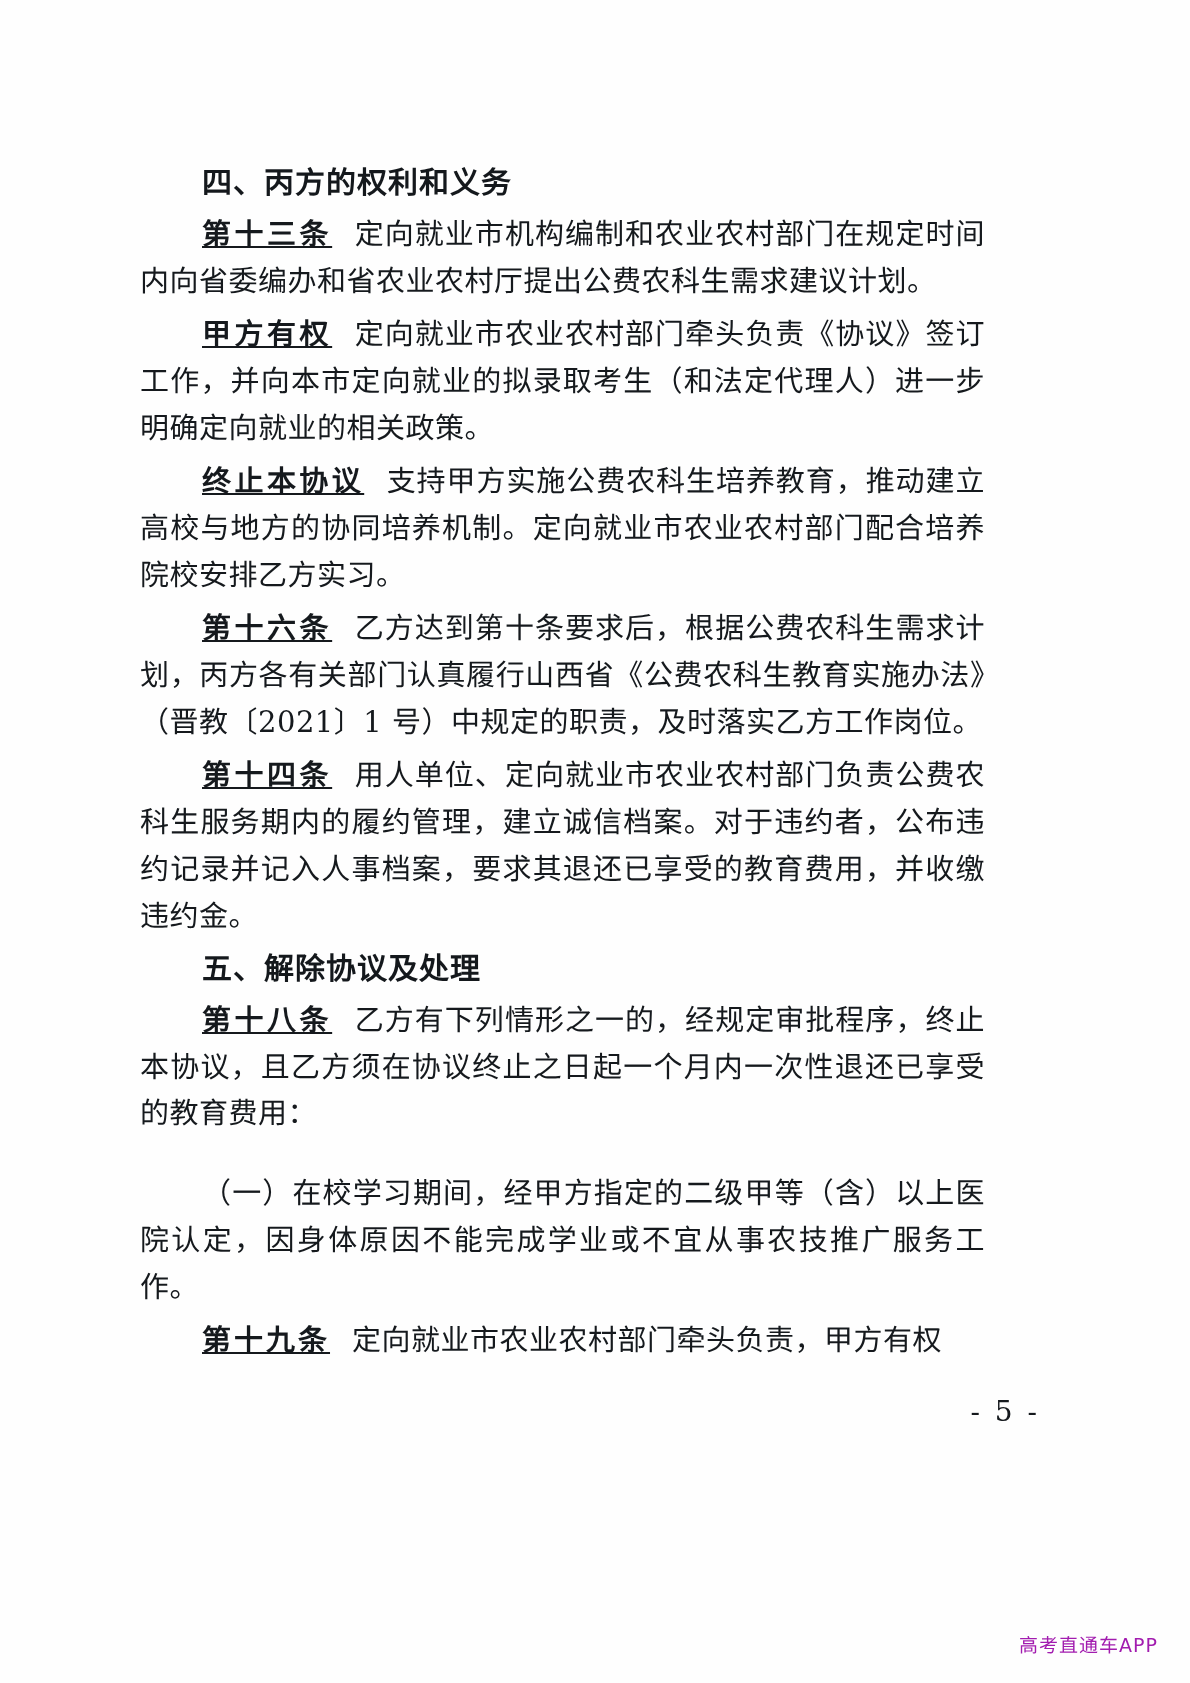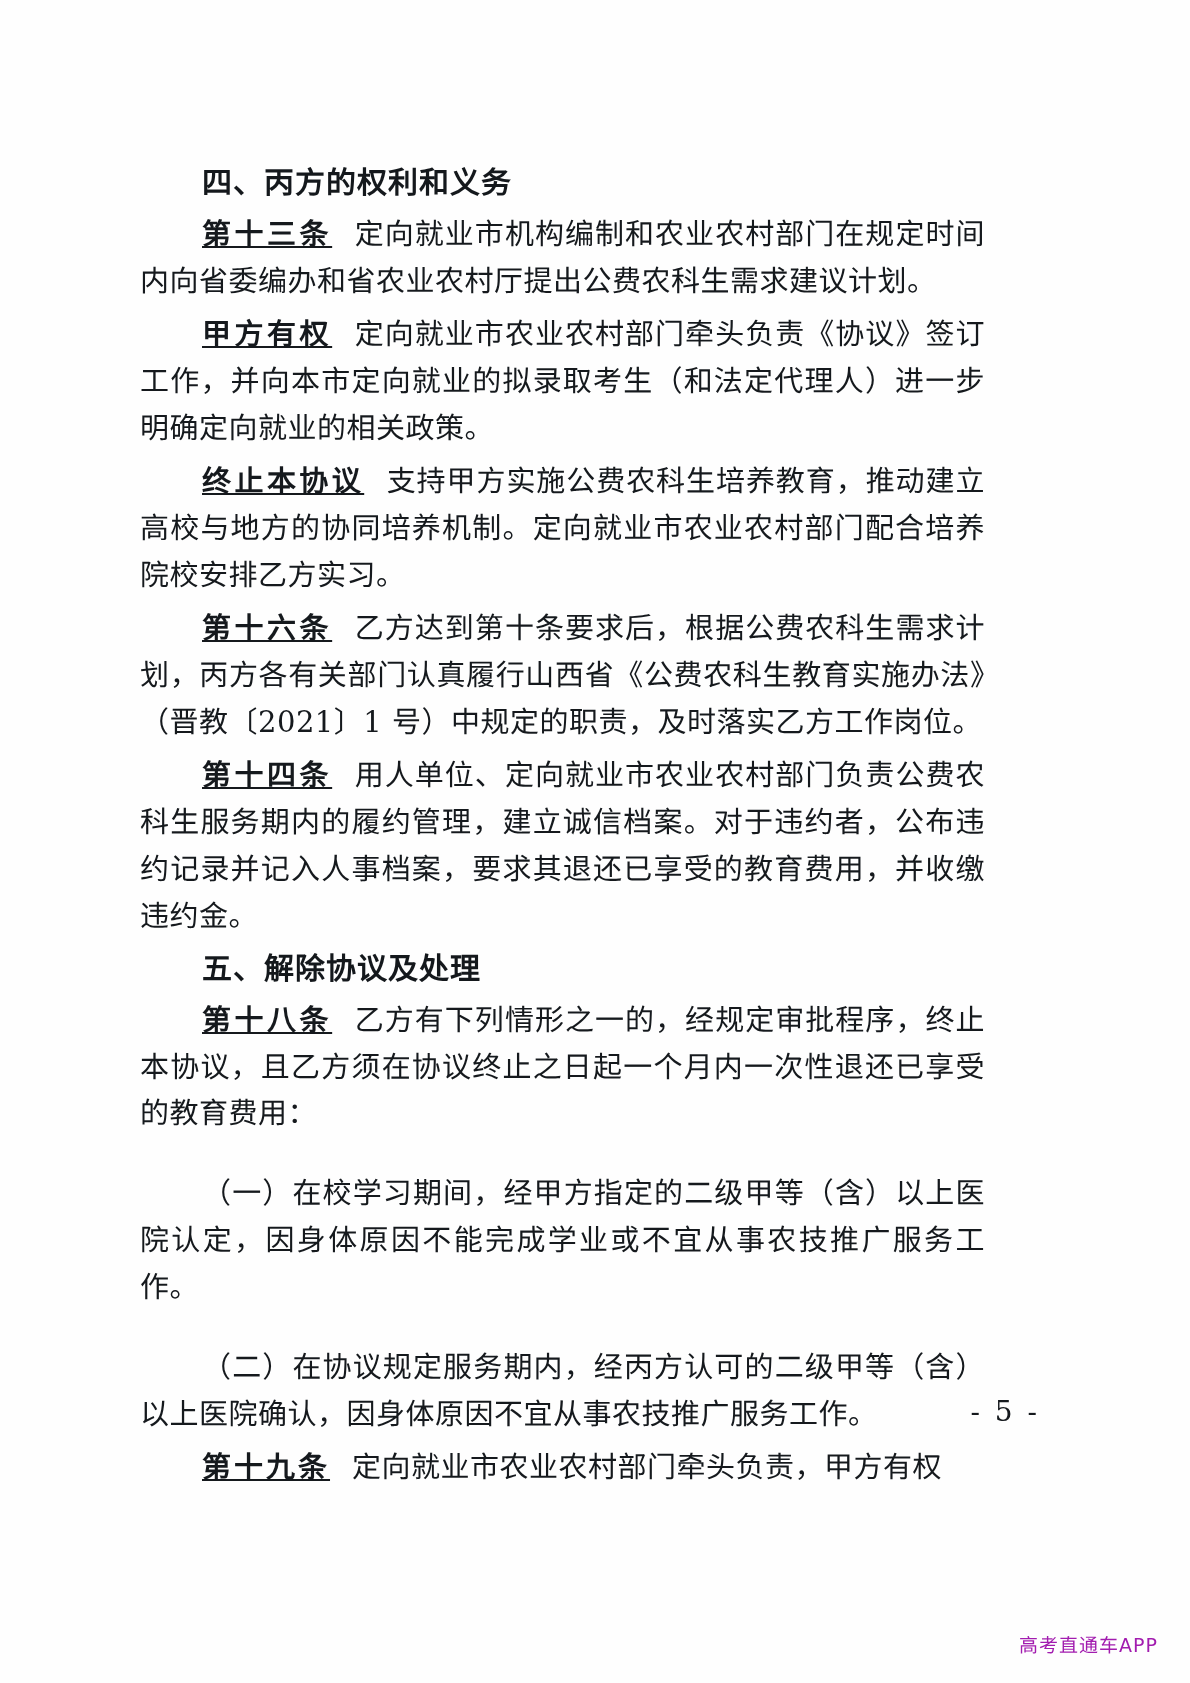--- a/index.html
+++ b/index.html
@@ -99,21 +99,20 @@
     <p class="para"><span class="art">第十六条</span><span class="gap"></span><span>乙方达到第十条要求后，根据公费农科生需求计划，丙方各有关部门认真履行山西省《公费农科生教育实施办法》（晋教〔2021〕1 号）中规定的职责，及时落实乙方工作岗位。</span></p>
 
     <p class="para"><span class="art">第十四条</span><span class="gap"></span><span>用人单位、定向就业市农业农村部门负责公费农科生服务期内的履约管理，建立诚信档案。对于违约者，公布违约记录并记入人事档案，要求其退还已享受的教育费用，并收缴违约金。</span></p>
 
     <h2 class="heading">五、解除协议及处理</h2>
 
     <p class="para"><span class="art">第十八条</span><span class="gap"></span><span>乙方有下列情形之一的，经规定审批程序，终止本协议，且乙方须在协议终止之日起一个月内一次性退还已享受的教育费用：</span></p>
 
     <p class="para sub-para">（一）在校学习期间，经甲方指定的二级甲等（含）以上医院认定，因身体原因不能完成学业或不宜从事农技推广服务工作。</p>
 
-    <p class="para sub-para">（二）在协议规定服务期内，经丙方认可的二级甲等（含）以上医院确认，因身体原因不宜从事农技推广服务工作。</p>
 
     <p class="para"><span class="art">第十九条</span><span class="gap"></span><span>定向就业市农业农村部门牵头负责，甲方有权</span></p>
 
   </div>
 
   <div class="page-number">- 5 -</div>
 
   <div class="watermark">高考直通车APP</div>
 </div>
 

